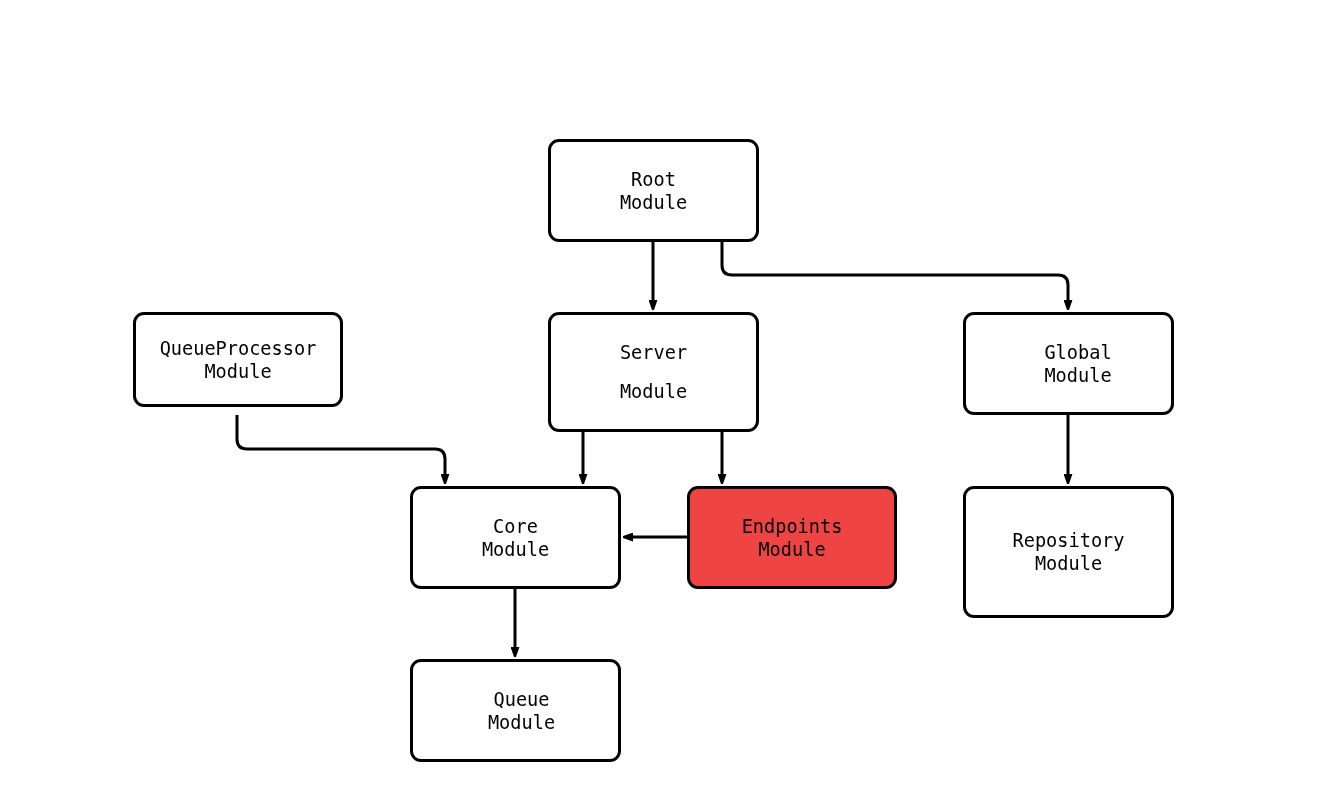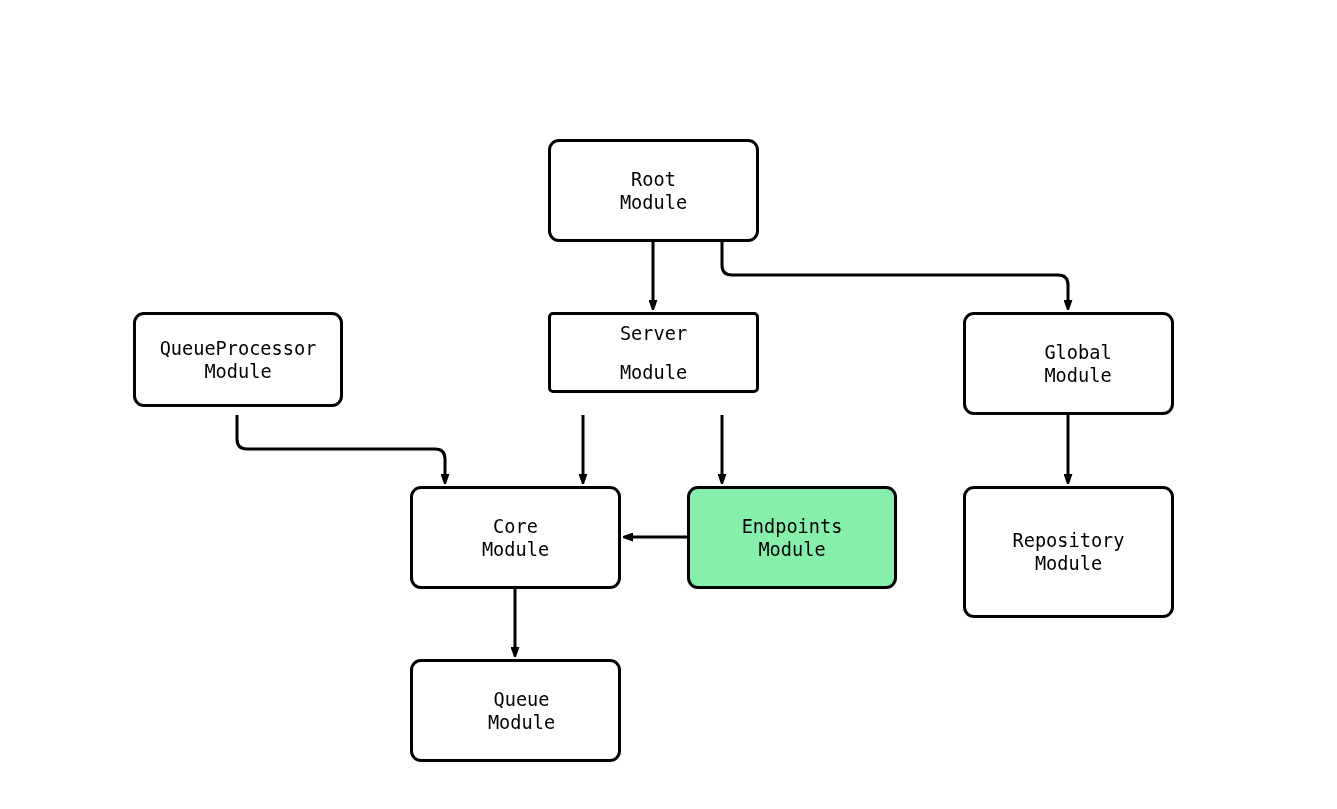--- a/index.html
+++ b/index.html
@@ -71,36 +71,36 @@
   <div class="node" style="left: 548px; top: 94px; width: 211px; height: 103px; border-width: 3px; border-color: rgb(0, 0, 0); border-radius: 11px; background: rgb(255, 255, 255);">
     <span class="line">Root</span>
     <span class="line">Module</span>
   </div>
 
   <div class="node" style="left: 133px; top: 267px; width: 210px; height: 95px; border-width: 3px; border-color: rgb(0, 0, 0); border-radius: 11px; background: rgb(255, 255, 255);">
     <span class="line">QueueProcessor</span>
     <span class="line">Module</span>
   </div>
 
-  <div class="node" style="left: 548px; top: 267px; width: 211px; height: 81px; border-width: 3px; border-color: rgb(0, 0, 0); border-radius: 5px; background: rgb(255, 255, 255); gap: 16px;">
+  <div class="node" style="left: 548px; top: 267px; width: 211px; height: 120px; border-width: 3px; border-color: rgb(0, 0, 0); border-radius: 11px; background: rgb(255, 255, 255); gap: 16px;">
     <span class="line">Server</span>
     <span class="line">Module</span>
   </div>
 
   <div class="node" style="left: 963px; top: 267px; width: 211px; height: 103px; border-width: 3px; border-color: rgb(0, 0, 0); border-radius: 11px; background: rgb(255, 255, 255); padding-left: 19px;">
     <span class="line">Global</span>
     <span class="line">Module</span>
   </div>
 
   <div class="node" style="left: 410px; top: 441px; width: 211px; height: 103px; border-width: 3px; border-color: rgb(0, 0, 0); border-radius: 11px; background: rgb(255, 255, 255); text-align: right;">
     <span class="line">Core</span>
     <span class="line">Module</span>
   </div>
 
-  <div class="node" style="left: 687px; top: 441px; width: 210px; height: 103px; border-width: 3px; border-color: rgb(0, 0, 0); border-radius: 11px; background: #86efac;">
+  <div class="node" style="left: 687px; top: 441px; width: 210px; height: 103px; border-width: 3px; border-color: rgb(0, 0, 0); border-radius: 11px; background: #ef4444;">
     <span class="line">Endpoints</span>
     <span class="line">Module</span>
   </div>
 
   <div class="node" style="left: 963px; top: 441px; width: 211px; height: 132px; border-width: 3px; border-color: rgb(0, 0, 0); border-radius: 11px; background: rgb(255, 255, 255);">
     <span class="line">Repository</span>
     <span class="line">Module</span>
   </div>
 
   <div class="node" style="left: 410px; top: 614px; width: 211px; height: 103px; border-width: 3px; border-color: rgb(0, 0, 0); border-radius: 11px; background: rgb(255, 255, 255); padding-left: 12px;">

